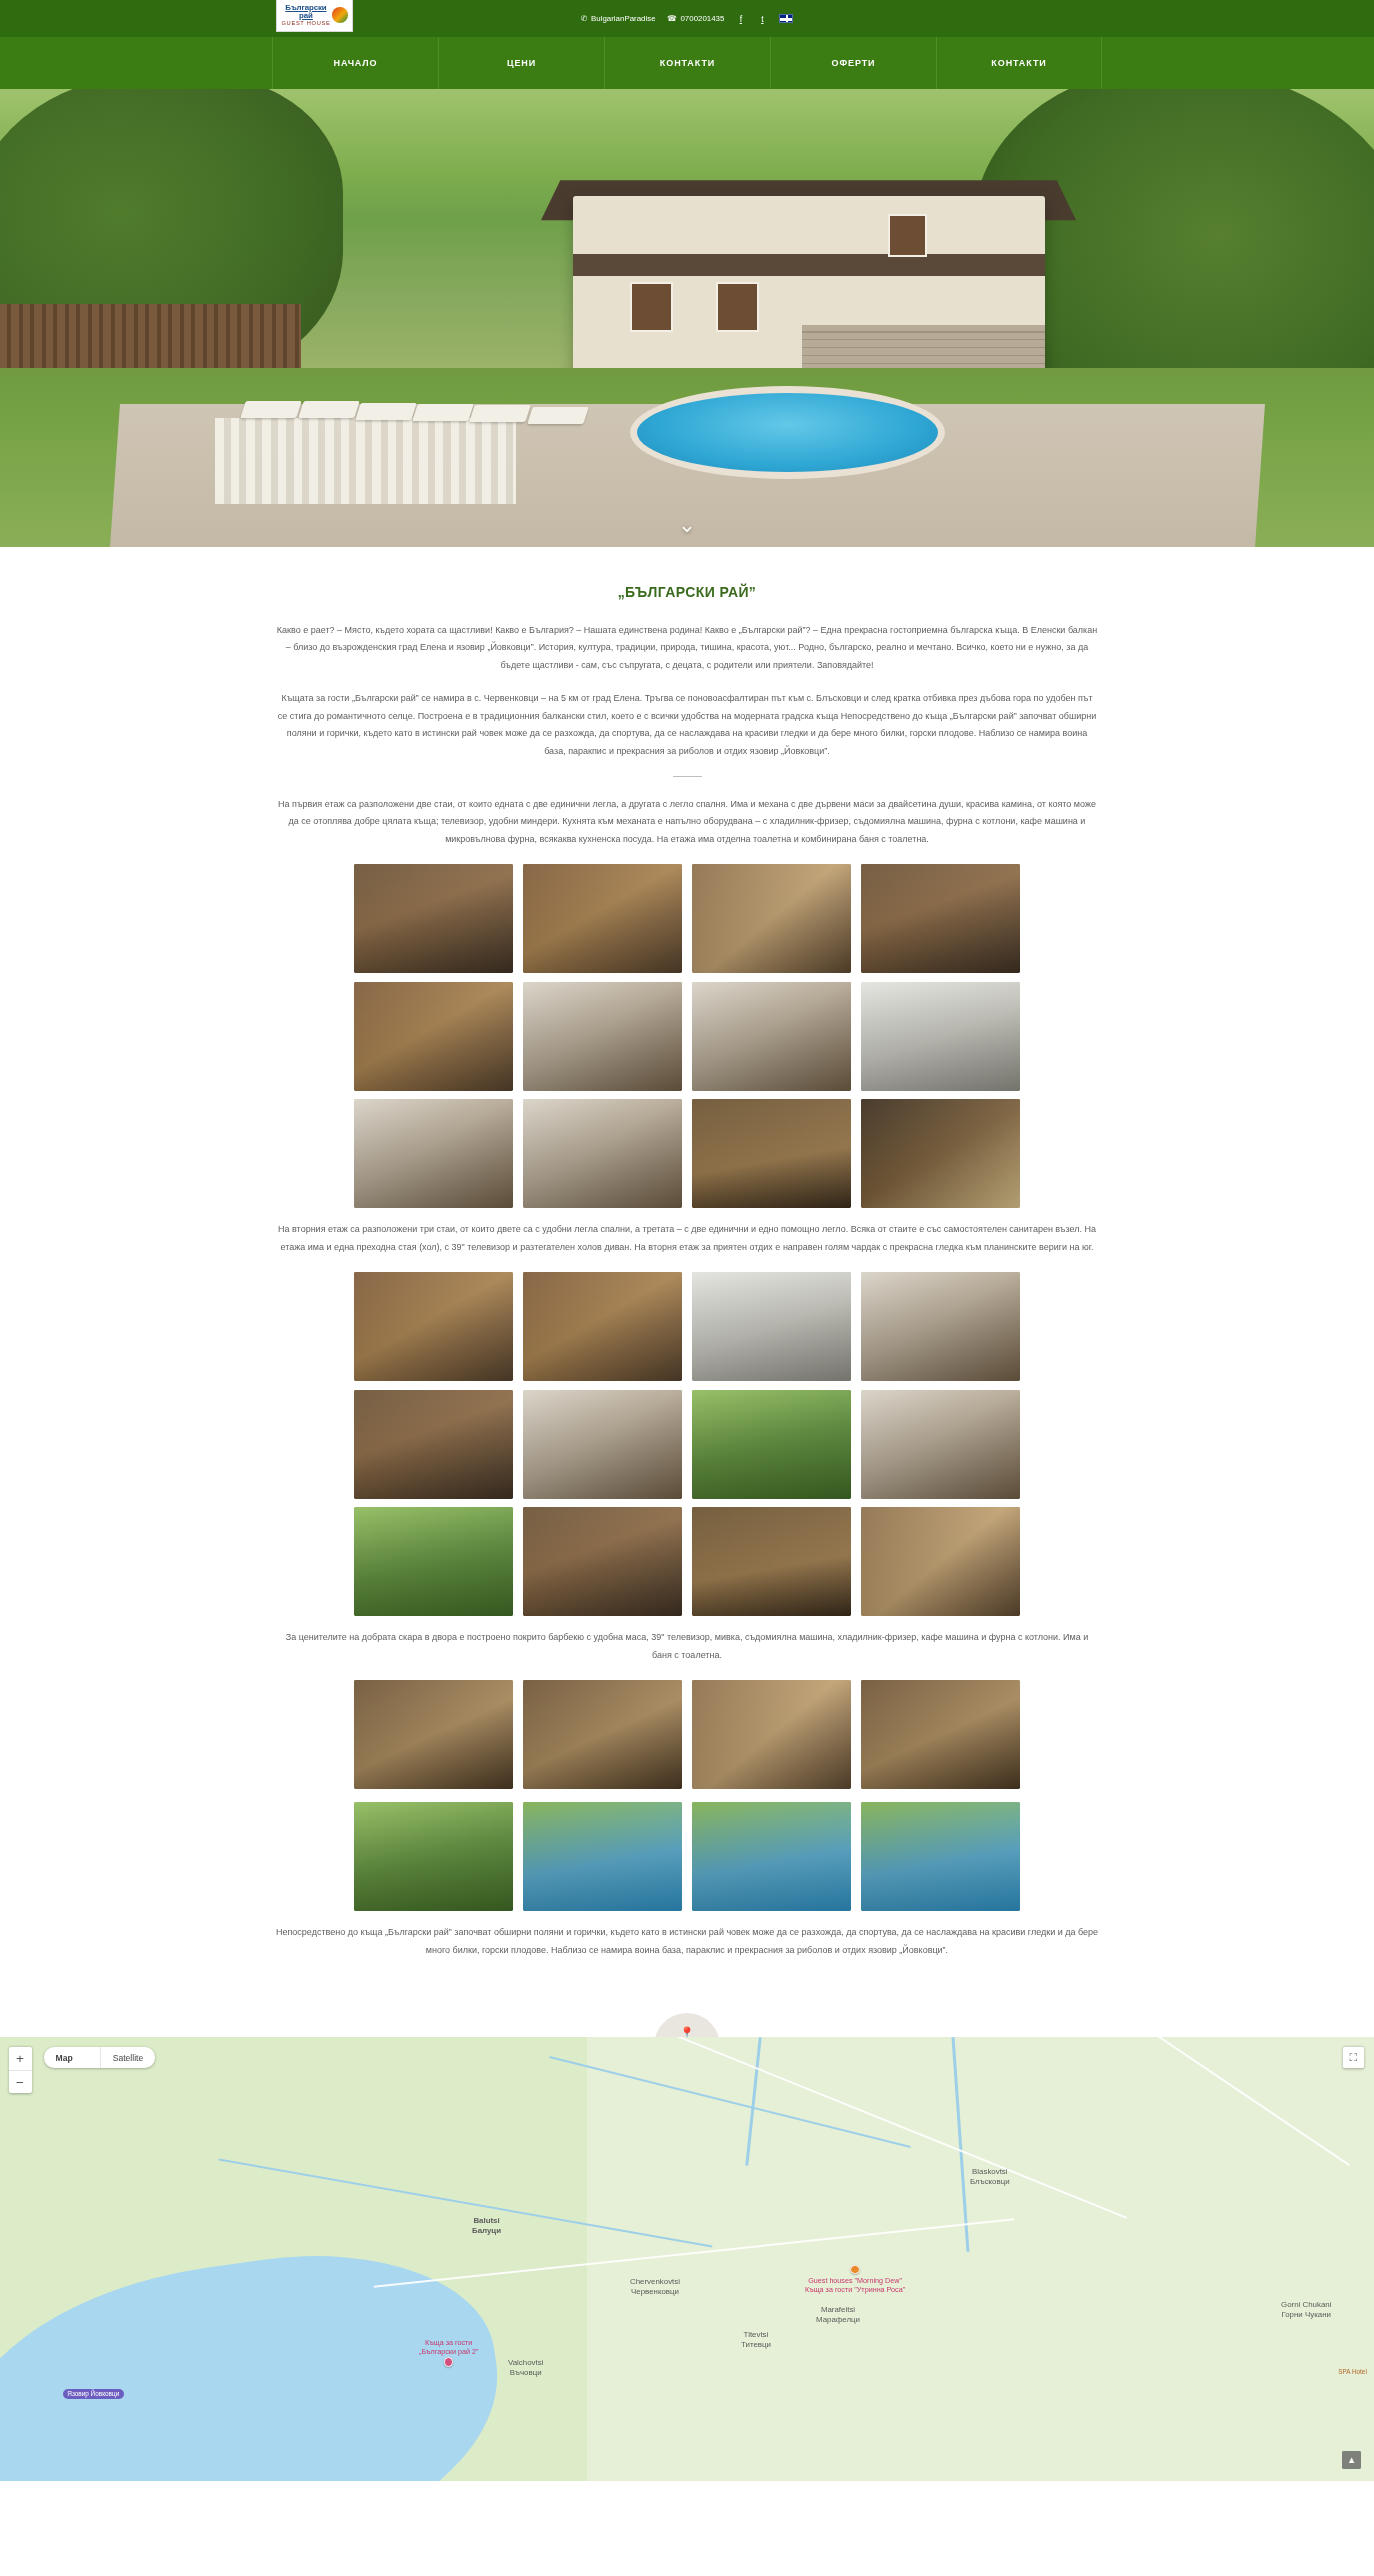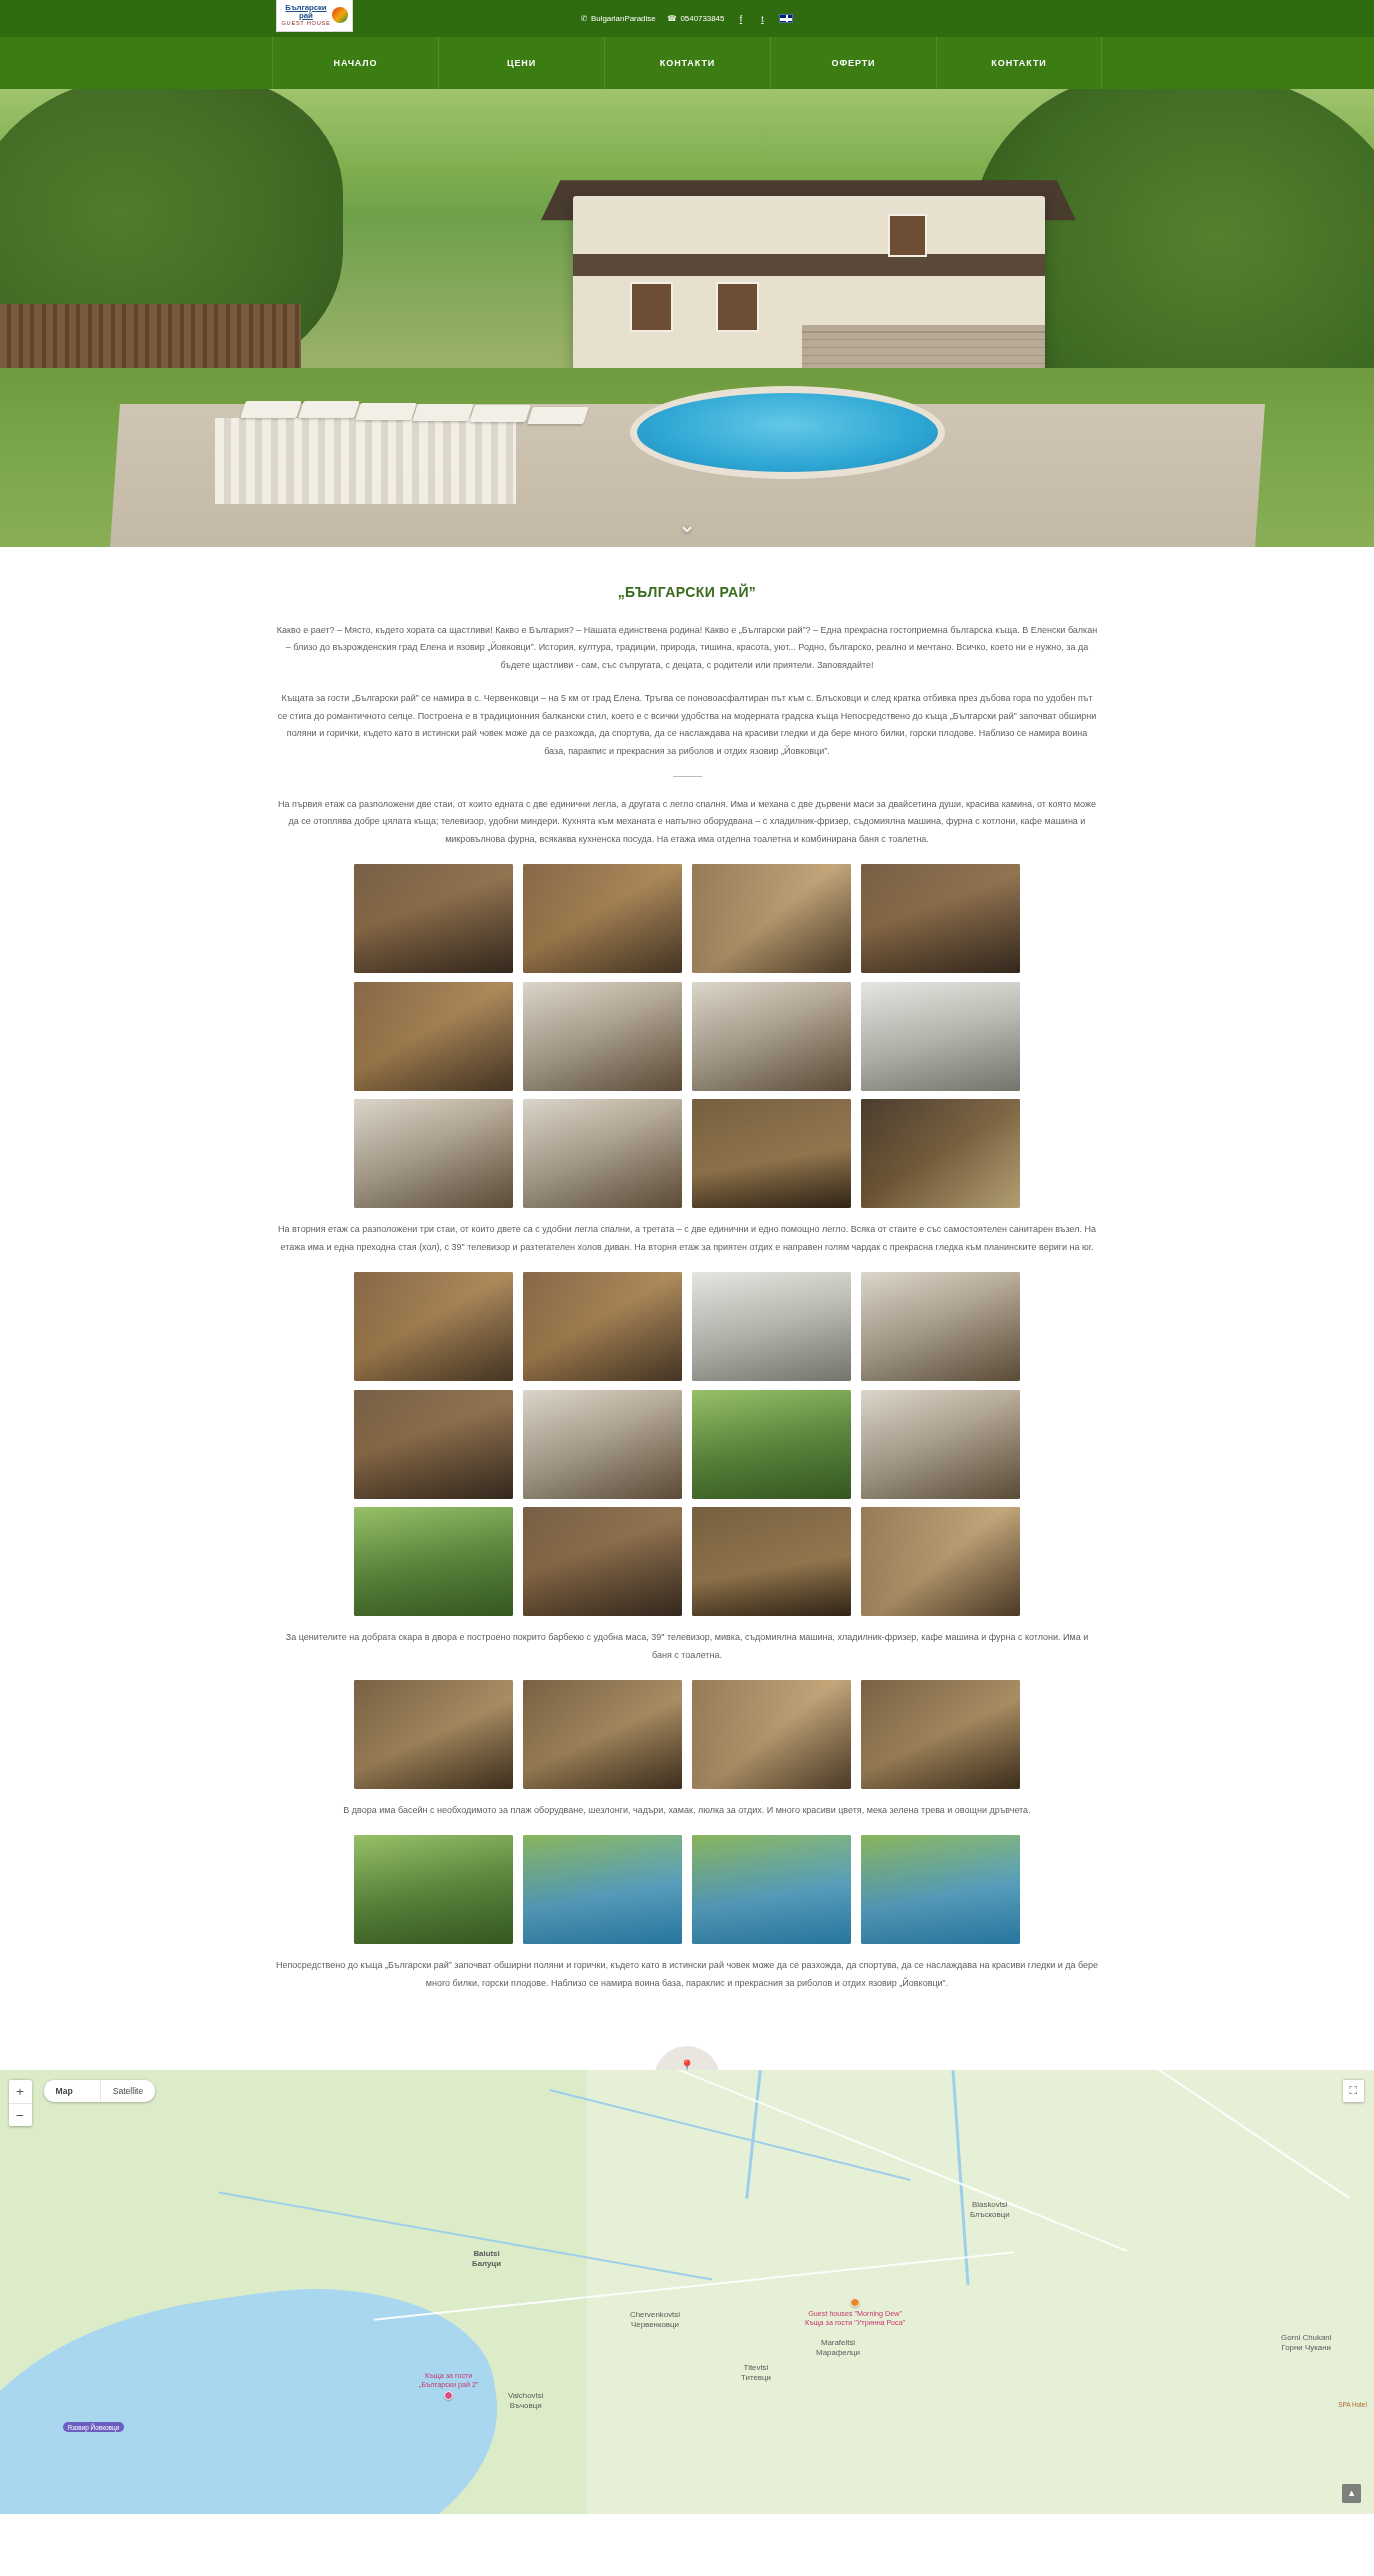--- a/index.html
+++ b/index.html
@@ -471,21 +471,21 @@
     </div>
   </div>
 
   <div class="topbar-right">
     <div class="tb-item">
       <span class="tb-ico">✆</span>
       <span>BulgarianParadise</span>
     </div>
     <div class="tb-item">
       <span class="tb-ico">☎</span>
-      <span>0540733845</span>
+      <span>0700201435</span>
     </div>
     <a class="social" href="#">
       <span>f</span>
     </a>
     <a class="social" href="#">
       <span>t</span>
     </a>
     <span class="flag"></span>
   </div>
 </div>
@@ -570,21 +570,20 @@
 
   <p class="para">За ценителите на добрата скара в двора е построено покрито барбекю с удобна маса, 39" телевизор, мивка, съдомиялна машина, хладилник-фризер, кафе машина и фурна с котлони. Има и баня с тоалетна.</p>
 
   <div class="gallery">
     <div class="ph p-bbq"></div>
     <div class="ph p-bbq"></div>
     <div class="ph p-int3"></div>
     <div class="ph p-bbq"></div>
   </div>
 
-  <p class="para">В двора има басейн с необходимото за плаж оборудване, шезлонги, чадъри, хамак, люлка за отдих. И много красиви цветя, мека зелена трева и овощни дръвчета.</p>
 
   <div class="gallery">
     <div class="ph p-yard"></div>
     <div class="ph p-pool"></div>
     <div class="ph p-pool"></div>
     <div class="ph p-pool"></div>
   </div>
 
   <p class="para">Непосредствено до къща „Български рай” започват обширни поляни и горички, където като в истински рай човек може да се разхожда, да спортува, да се наслаждава на красиви гледки и да бере много билки, горски плодове. Наблизо се намира воина база, параклис и прекрасния за риболов и отдих язовир „Йовковци”.</p>
 </main>

